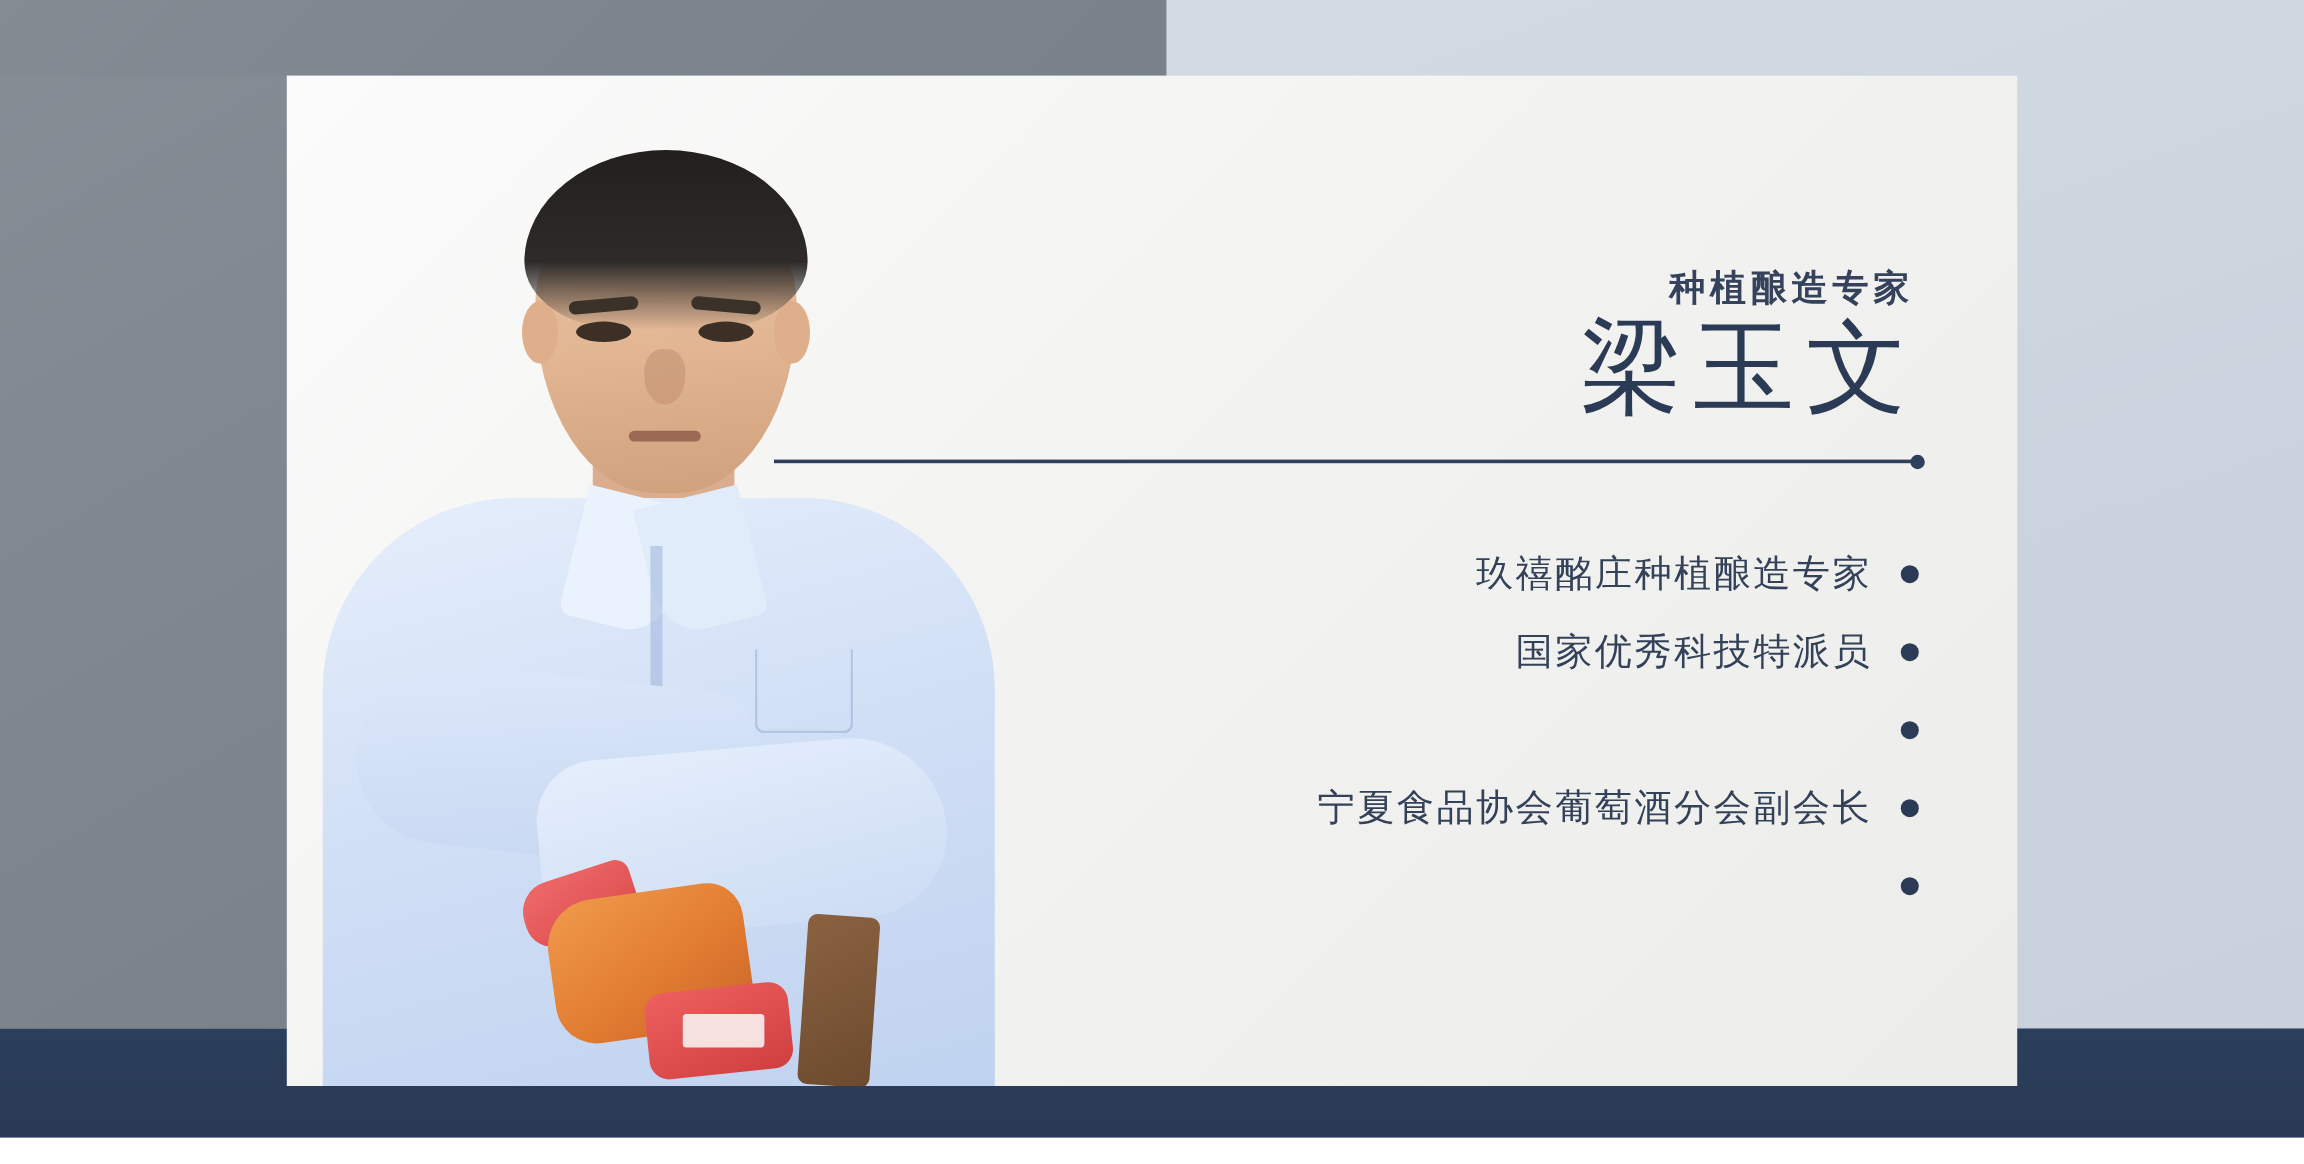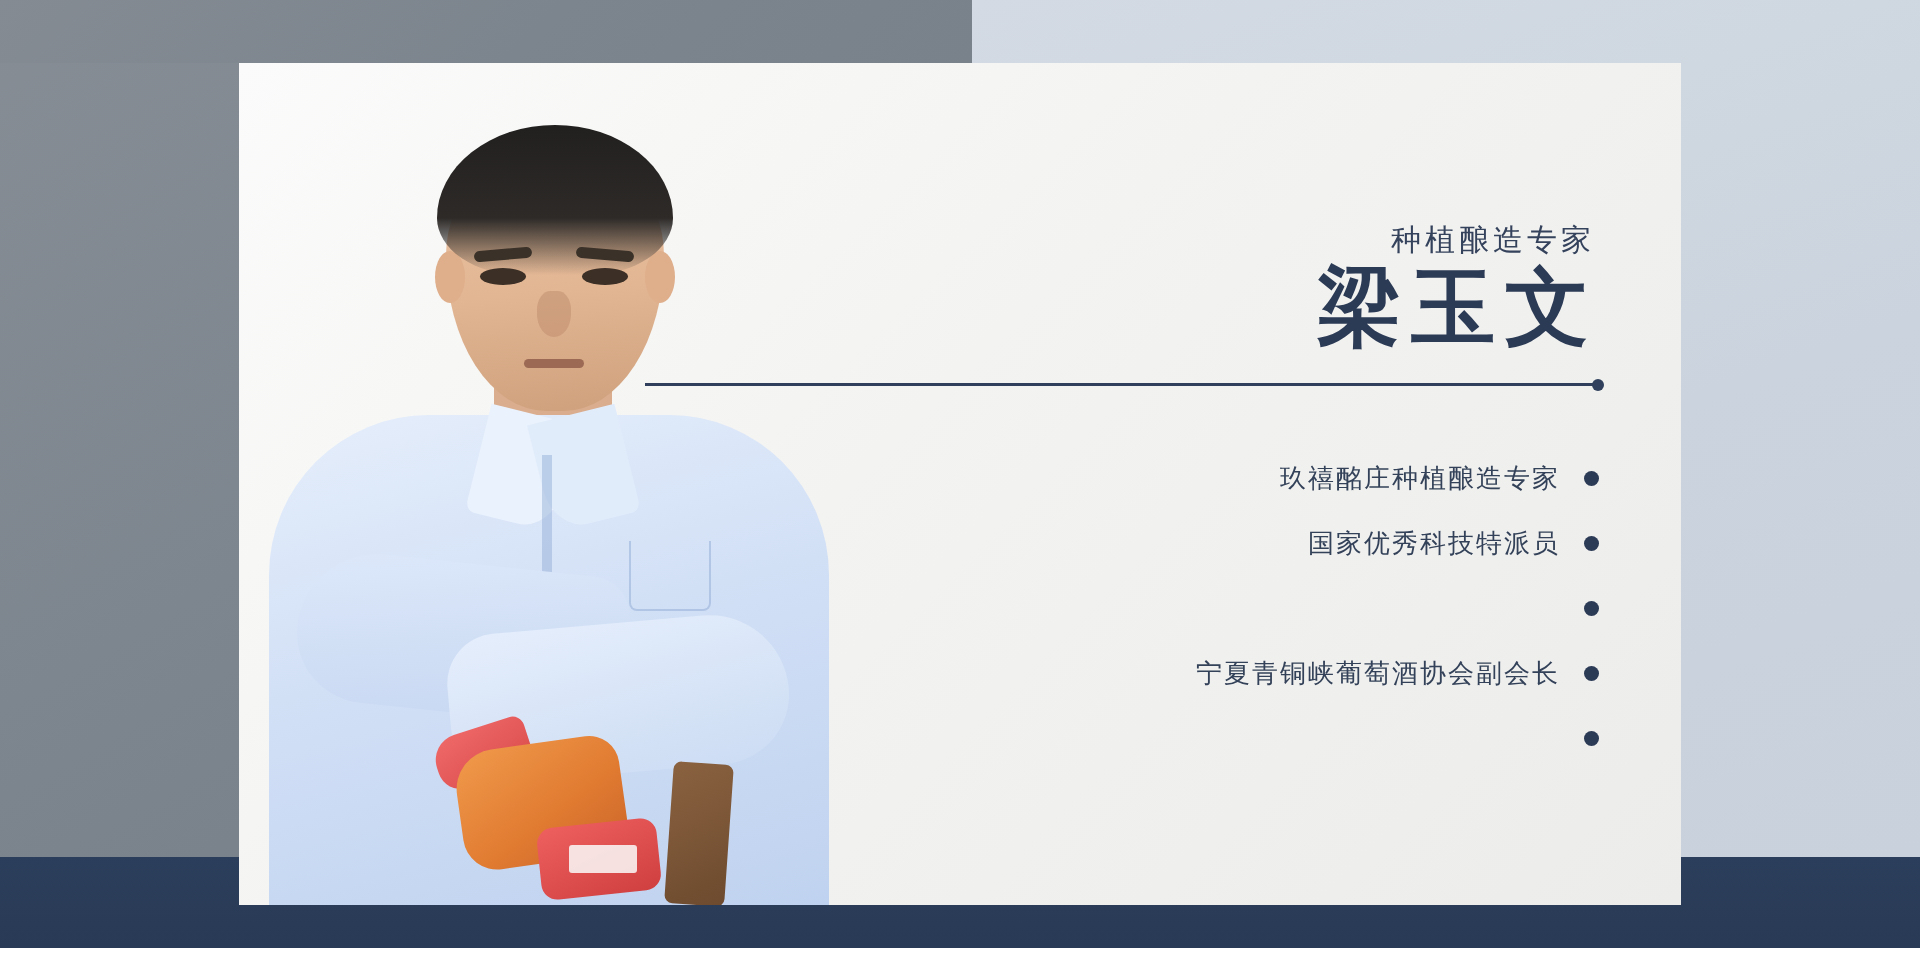--- a/index.html
+++ b/index.html
@@ -293,34 +293,34 @@
   }
 
   
   .eyebrow {
     position: absolute;
     right: 86px;
     top: 157px;
     font-size: 30px;
     letter-spacing: 4px;
     color: #35425c;
-    font-weight: 400;
+    font-weight: 700;
     text-align: right;
     white-space: nowrap;
   }
   .name {
     position: absolute;
     right: 82px;
     top: 200px;
     font-family: "Liberation Serif", "DejaVu Serif", serif;
     font-size: 84px;
     line-height: 1.08;
     letter-spacing: 10px;
     color: #2b3a55;
-    font-weight: 700;
+    font-weight: 400;
     text-align: center;
     white-space: nowrap;
   }
   .rule {
     position: absolute;
     left: 406px;
     top: 320px;
     width: 953px;
     height: 3px;
     background: #2f3f5c;
@@ -342,21 +342,21 @@
     width: 760px;
   }
   .cred-row {
     display: flex;
     align-items: center;
     justify-content: flex-end;
     height: 54px;
     margin-bottom: 11px;
   }
   .cred-text {
-    font-size: 26px;
+    font-size: 31px;
     letter-spacing: 2px;
     color: #344károly;
     color: #344259;
     white-space: nowrap;
   }
   .cred-dot {
     width: 15px;
     height: 15px;
     border-radius: 50%;
     background: #2b3a55;
@@ -417,21 +417,21 @@
         <span class="cred-dot"></span>
       </div>
       <div class="cred-row">
         <span class="cred-text">国家优秀科技特派员</span>
         <span class="cred-dot"></span>
       </div>
       <div class="cred-row">
         <span class="cred-dot"></span>
       </div>
       <div class="cred-row">
-        <span class="cred-text">宁夏青铜峡葡萄酒协会副会长</span>
+        <span class="cred-text">宁夏食品协会葡萄酒分会副会长</span>
         <span class="cred-dot"></span>
       </div>
       <div class="cred-row">
         <span class="cred-dot"></span>
       </div>
     </div>
 
   </div>
 </div>
 

